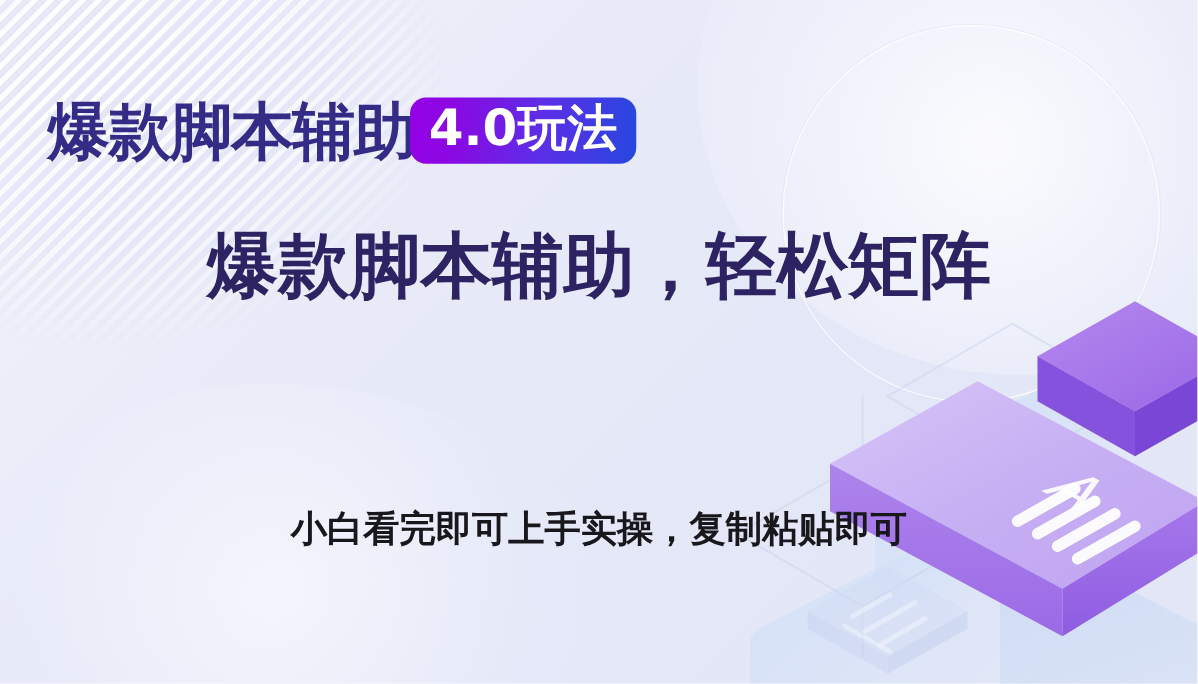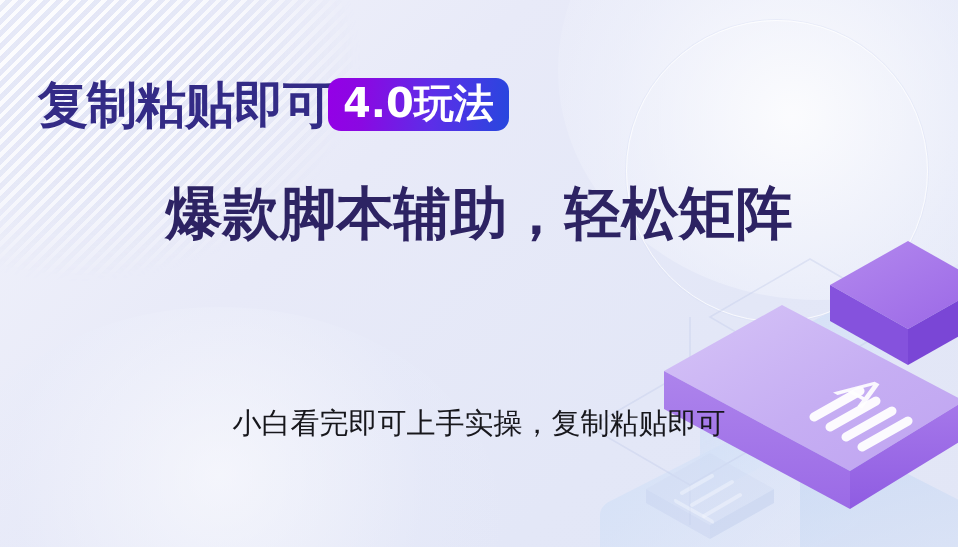--- a/index.html
+++ b/index.html
@@ -208,21 +208,21 @@
   }
 
   
   .line4 {
     position: absolute;
     left: 0;
     right: 0;
     top: 406px;
     text-align: center;
     font-size: 29px;
-    font-weight: normal;
+    font-weight: bold;
     color: #17171c;
     line-height: 1.2;
     white-space: nowrap;
     z-index: 6;
     font-family: "DejaVu Sans", "Liberation Sans", sans-serif;
   }
 </style>
 </head>
 <body>
 
@@ -298,21 +298,21 @@
         <path d="M150 112 L196 86"></path>
         <path d="M166 122 L212 96"></path>
         <path d="M182 132 L228 106"></path>
         <path d="M198 142 L244 116"></path>
       </g>
     </g>
   </svg>
 
 
   <div class="line1">
-    <span class="h1-text">复制粘贴即可</span>
+    <span class="h1-text">爆款脚本辅助</span>
     <span class="badge-40">4.0玩法</span>
   </div>
 
   <div class="line2">爆款脚本辅助，轻松矩阵</div>
 
 
   <div class="line4">小白看完即可上手实操，复制粘贴即可</div>
 
 </div>
 

